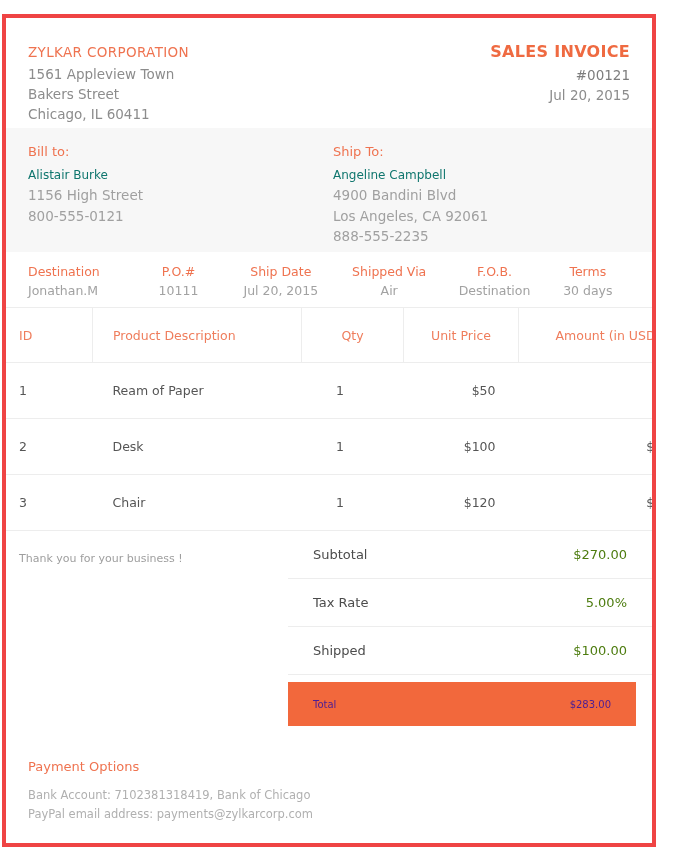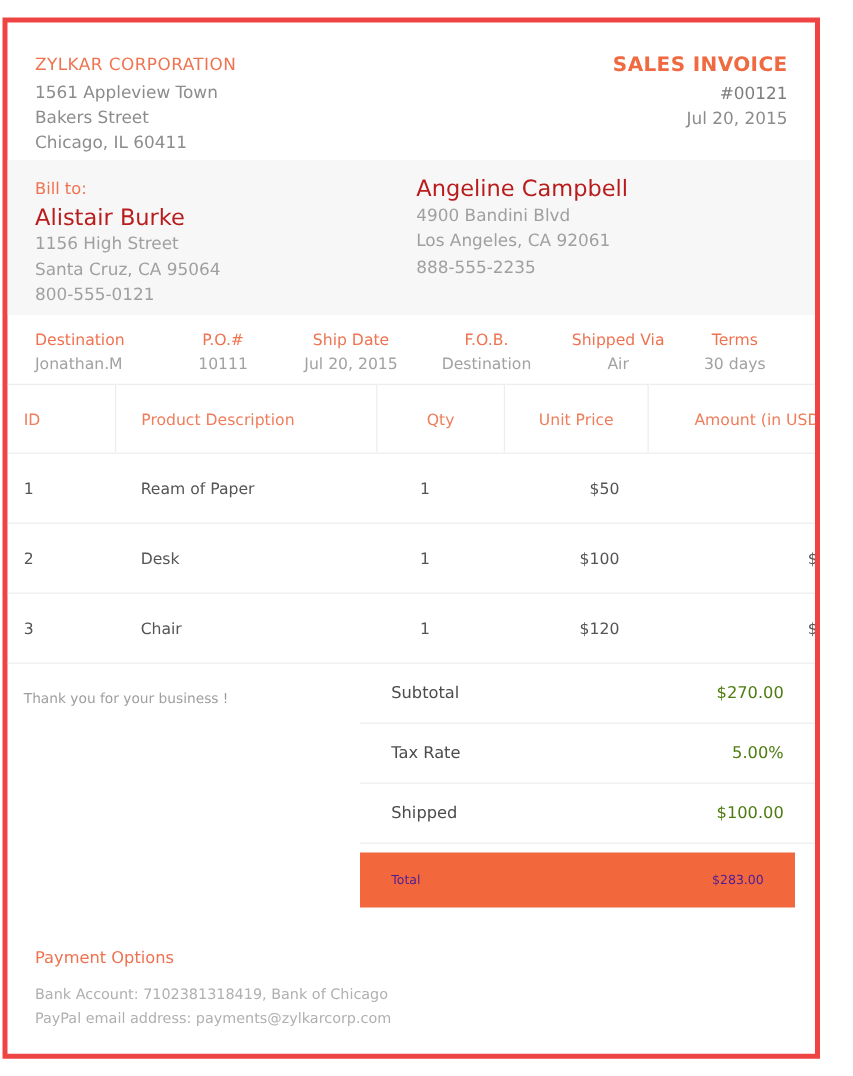--- a/index.html
+++ b/index.html
@@ -75,22 +75,22 @@
     height: 124px;
   }
   .addr-col { width: 50%; line-height: 20.5px; }
   .addr-col.right { padding-left: 8px; }
   .addr-label {
     color: #ef7350;
     font-size: 13px;
     margin-bottom: 2px;
   }
   .addr-name {
-    color: #b91c1c;
-    font-size: 18px;
+    color: #0f766e;
+    font-size: 12px;
   }
   .addr-line {
     color: #a0a0a0;
     font-size: 13.5px;
   }
 
   
   .ship-strip {
     display: flex;
     padding: 10px 22px 12px 22px;
@@ -231,24 +231,24 @@
       <div class="invoice-number">#00121</div>
       <div class="invoice-date">Jul 20, 2015</div>
     </div>
   </div>
 
   <div class="address-band">
     <div class="addr-col">
       <div class="addr-label">Bill to:</div>
       <div class="addr-name">Alistair Burke</div>
       <div class="addr-line">1156 High Street</div>
-      <div class="addr-line">Santa Cruz, CA 95064</div>
       <div class="addr-line">800-555-0121</div>
     </div>
     <div class="addr-col right">
+      <div class="addr-label">Ship To:</div>
       <div class="addr-name">Angeline Campbell</div>
       <div class="addr-line">4900 Bandini Blvd</div>
       <div class="addr-line">Los Angeles, CA 92061</div>
       <div class="addr-line">888-555-2235</div>
     </div>
   </div>
 
   <div class="ship-strip">
     <div class="ship-cell">
       <div class="ship-head">Destination</div>
@@ -256,26 +256,26 @@
     </div>
     <div class="ship-cell">
       <div class="ship-head">P.O.#</div>
       <div class="ship-val">10111</div>
     </div>
     <div class="ship-cell">
       <div class="ship-head">Ship Date</div>
       <div class="ship-val">Jul 20, 2015</div>
     </div>
     <div class="ship-cell">
+      <div class="ship-head">Shipped Via</div>
+      <div class="ship-val">Air</div>
+    </div>
+    <div class="ship-cell">
       <div class="ship-head">F.O.B.</div>
       <div class="ship-val">Destination</div>
-    </div>
-    <div class="ship-cell">
-      <div class="ship-head">Shipped Via</div>
-      <div class="ship-val">Air</div>
     </div>
     <div class="ship-cell">
       <div class="ship-head">Terms</div>
       <div class="ship-val">30 days</div>
     </div>
   </div>
 
   <table class="items-table">
     <thead>
       <tr>

